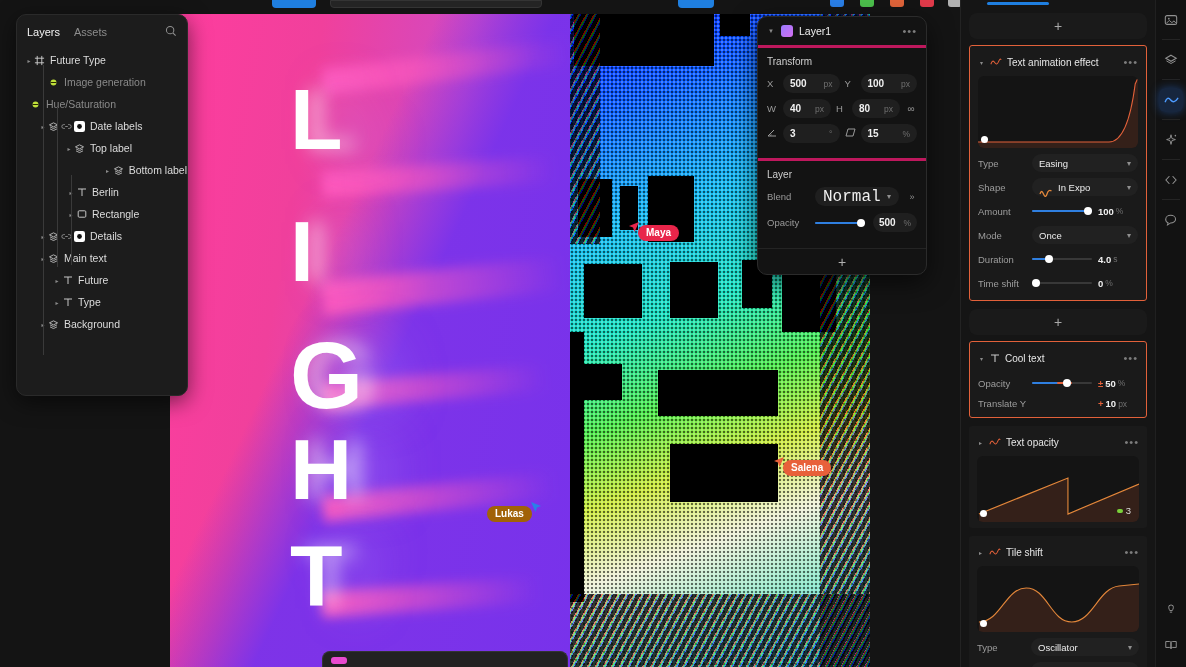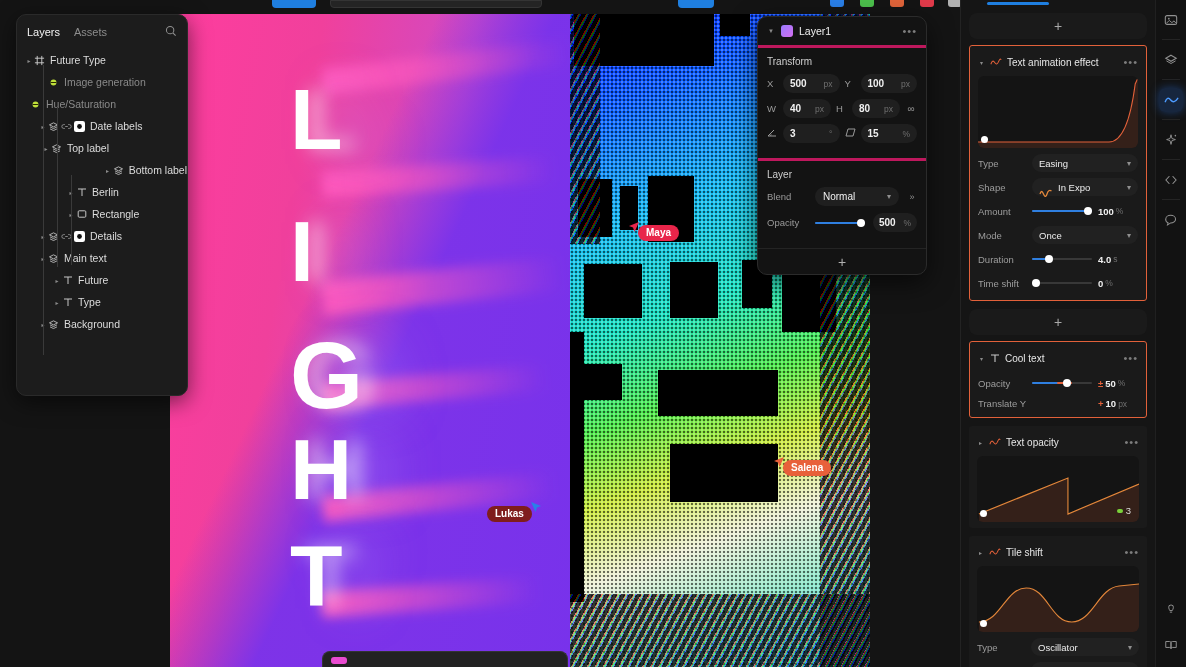--- a/index.html
+++ b/index.html
@@ -107,21 +107,21 @@
   }
   .field .val { font-size:10px; color:#f0f0f0; font-weight:700; }
   .field .unit { margin-left:auto; font-size:8.5px; color:#6f6f6f; }
   .linkico { color:#8f8f8f; font-size:10px; flex:0 0 12px; text-align:center; }
   .lrow2 { display:flex; align-items:center; gap:8px; margin-bottom:7px; }
   .llabel { font-size:9.5px; color:#9a9a9a; width:40px; flex:0 0 40px; }
   .select {
     display:flex; align-items:center; background:#1f1f1f; border-radius:11px;
     height:19px; padding:0 8px; flex:1 1 0;
   }
-  .select .sv { font-size:10px; color:#f0f0f0; }
+  .select .sv { font-size:16px; color:#f0f0f0;font-family:Liberation Mono, monospace; }
   .select .chev { margin-left:auto; font-size:8px; color:#8f8f8f; }
   .dblchev { font-size:9px; color:#8f8f8f; flex:0 0 10px; text-align:center; }
   .slider { flex:1 1 0; height:19px; display:flex; align-items:center; position:relative; }
   .strack { height:2px; width:100%; background:#383838; border-radius:2px; }
   .sfill { position:absolute; height:2px; background:#2f7fe0; border-radius:2px; left:0; }
   .sknob { position:absolute; width:8px;height:8px;border-radius:50%;background:#fff; }
   .numbox { width:44px; display:flex; align-items:center; background:#1f1f1f;
             border-radius:11px; height:19px; padding:0 6px; flex:0 0 44px; }
   .numbox .val { font-size:10px; color:#f0f0f0; font-weight:700; }
   .numbox .unit { margin-left:auto; font-size:8.5px; color:#6f6f6f; }
@@ -220,21 +220,21 @@
     <div class="rgbfringe" style="left:0; top:580px; width:300px; height:87px;"></div>
   </div>
 
   <div class="cursor" style="left:628px; top:213px;">
     <svg width="12" height="12" viewBox="0 0 12 12">
       <path d="M11 1 L1 5 L5 6.5 L6.5 11 Z" fill="#e8254a"></path>
     </svg>
     <div class="badge" style="background:#e8254a; margin-left:-2px; margin-top:12px;">Maya</div>
   </div>
   <div class="cursor" style="left:487px; top:506px;">
-    <div class="badge" style="background:#7f1d1d;">Lukas</div>
+    <div class="badge" style="background:#a16207;">Lukas</div>
     <svg width="12" height="12" viewBox="0 0 12 12" style="margin-top:-14px;margin-left:-2px;">
       <path d="M1 1 L11 5 L7 6.5 L5.5 11 Z" fill="#2a7fe8"></path>
     </svg>
   </div>
   <div class="cursor" style="left:773px; top:448px;">
     <svg width="12" height="12" viewBox="0 0 12 12">
       <path d="M11 1 L1 5 L5 6.5 L6.5 11 Z" fill="#e8603a"></path>
     </svg>
     <div class="badge" style="background:#e8603a; margin-left:-2px; margin-top:12px;">Salena</div>
   </div>
@@ -305,21 +305,21 @@
             </svg>
           </span>
           <span class="licon">
             <svg width="11" height="11" viewBox="0 0 12 12">
               <rect x="0" y="0" width="12" height="12" rx="2.5" fill="#fff"></rect>
               <circle cx="6" cy="6" r="2.6" fill="#111"></circle>
             </svg>
           </span>
           <span class="lname">Date labels</span>
         </div>
-        <div class="lrow" style="padding-left: 25px;">
+        <div class="lrow" style="padding-left: 48px;">
           <span class="caret">▸</span>
           <span class="licon">
             <svg width="11" height="11" viewBox="0 0 12 12">
               <path d="M6 2 L10.4 4.2 L6 6.4 L1.6 4.2 Z" fill="none" stroke="#c6c6c6" stroke-width=".95"></path>
               <path d="M2.2 6.4 L6 8.3 L9.8 6.4" fill="none" stroke="#c6c6c6" stroke-width=".9"></path>
               <path d="M2.2 8.6 L6 10.4 L9.8 8.6" fill="none" stroke="#c6c6c6" stroke-width=".9"></path>
             </svg>
           </span>
           <span class="lname">Top label</span>
         </div>

